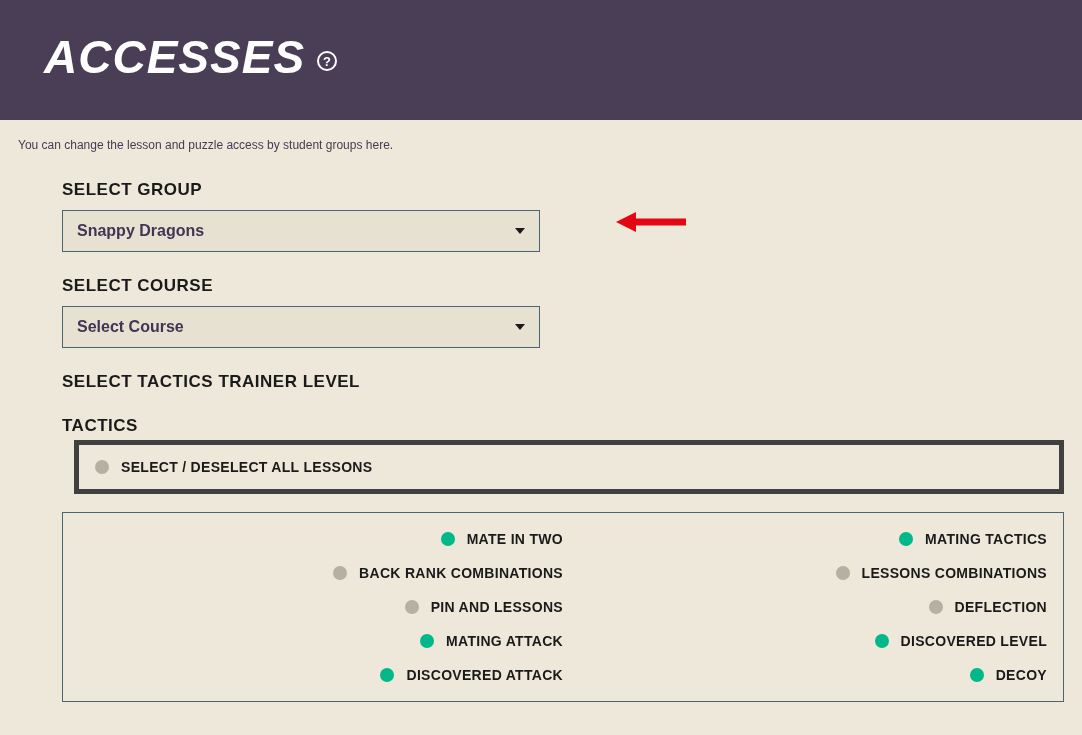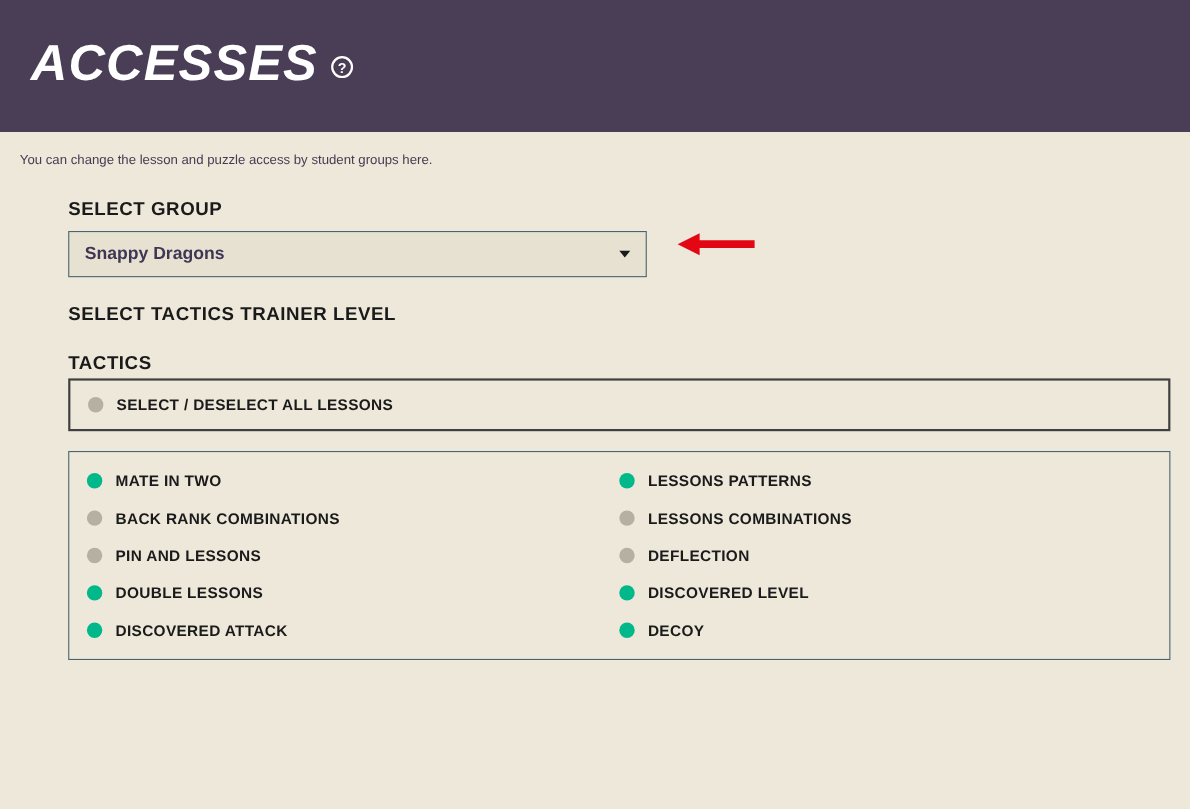--- a/index.html
+++ b/index.html
@@ -3,21 +3,21 @@
   <meta charset="utf-8">
   <style>
     * { margin: 0; padding: 0; box-sizing: border-box; }
     body {
       font-family: -apple-system, BlinkMacSystemFont, 'Segoe UI', Arial, sans-serif;
       background: #ede8da;
       width: 1082px;
     }
     .header {
       background: #4a3e57;
-      padding: 30px 30px 36px 28px;
+      padding: 30px 30px 36px 44px;
       display: flex;
       align-items: center;
       gap: 12px;
     }
     .header-title {
       color: #fff;
       font-size: 46px;
       font-weight: 900;
       letter-spacing: 1px;
       font-style: italic;
@@ -53,21 +53,21 @@
     .form-label {
       color: #1a1a1a;
       font-size: 17px;
       font-weight: 900;
       letter-spacing: 0.5px;
       margin-bottom: 10px;
       display: block;
     }
     .select-wrap {
       position: relative;
-      width: 526px;
+      width: 478px;
     }
     .select-field {
       width: 100%;
       background: #e6e1d0;
       border: 1px solid #4a6571;
       padding: 11px 40px 11px 14px;
       font-size: 16px;
       font-weight: 700;
       color: #3e3654;
       appearance: none;
@@ -95,41 +95,43 @@
       margin-top: 8px;
     }
     .tactics-title {
       color: #1a1a1a;
       font-size: 17px;
       font-weight: 900;
       letter-spacing: 0.5px;
       margin-bottom: 4px;
     }
     .select-all-box {
-      border: 2px solid #404040;
+      border: 5px solid #404040;
       padding: 14px 16px;
       margin-bottom: 18px;
       display: flex;
       align-items: center;
       gap: 12px;
+      margin-left: 12px;
     }
     .tactics-grid-box {
       border: 1px solid #4a6571;
       padding: 18px 16px 0 16px;
       display: flex;
     }
     .tactics-col {
       flex: 1;
     }
     .tactic-item {
       display: flex;
       align-items: center;
       gap: 12px;
       margin-bottom: 18px;
       cursor: pointer;
+      justify-content: flex-end;
     }
     .bullet {
       width: 14px;
       height: 14px;
       border-radius: 50%;
       flex-shrink: 0;
     }
     .bullet-on {
       background: #00b88a;
     }
@@ -180,20 +182,33 @@
         </div>
         <div class="arrow-annot" style="top:-2px;">
           <svg width="74" height="28" viewBox="0 0 74 28">
             <line x1="72" y1="14" x2="18" y2="14" stroke="#e30613" stroke-width="7"></line>
             <polygon points="2,14 22,4 22,24" fill="#e30613"></polygon>
           </svg>
         </div>
       </div>
     </div>
 
+    <div class="form-group">
+      <label class="form-label">SELECT COURSE</label>
+      <div class="select-row">
+        <div class="select-wrap">
+          <div class="select-field">Select Course</div>
+          <span class="select-caret">
+            <svg width="12" height="8" viewBox="0 0 12 8">
+                <path d="M1 1 L6 7 L11 1 Z" fill="#1a1a1a"></path>
+              </svg>
+          </span>
+        </div>
+      </div>
+    </div>
 
     <div class="form-group">
       <label class="form-label">SELECT TACTICS TRAINER LEVEL</label>
     </div>
 
     <div class="tactics-section">
       <div class="tactics-title">TACTICS</div>
 
       <div class="select-all-box">
         <span class="bullet bullet-off"></span>
@@ -209,31 +224,31 @@
             <div class="tactic-item">
               <span class="bullet bullet-off"></span>
               <span class="tactic-label">BACK RANK COMBINATIONS</span>
             </div>
             <div class="tactic-item">
               <span class="bullet bullet-off"></span>
               <span class="tactic-label">PIN AND LESSONS</span>
             </div>
             <div class="tactic-item">
               <span class="bullet bullet-on"></span>
-              <span class="tactic-label">DOUBLE LESSONS</span>
+              <span class="tactic-label">MATING ATTACK</span>
             </div>
             <div class="tactic-item">
               <span class="bullet bullet-on"></span>
               <span class="tactic-label">DISCOVERED ATTACK</span>
             </div>
           </div>
         <div class="tactics-col" id="tactics-right">
             <div class="tactic-item">
               <span class="bullet bullet-on"></span>
-              <span class="tactic-label">LESSONS PATTERNS</span>
+              <span class="tactic-label">MATING TACTICS</span>
             </div>
             <div class="tactic-item">
               <span class="bullet bullet-off"></span>
               <span class="tactic-label">LESSONS COMBINATIONS</span>
             </div>
             <div class="tactic-item">
               <span class="bullet bullet-off"></span>
               <span class="tactic-label">DEFLECTION</span>
             </div>
             <div class="tactic-item">

